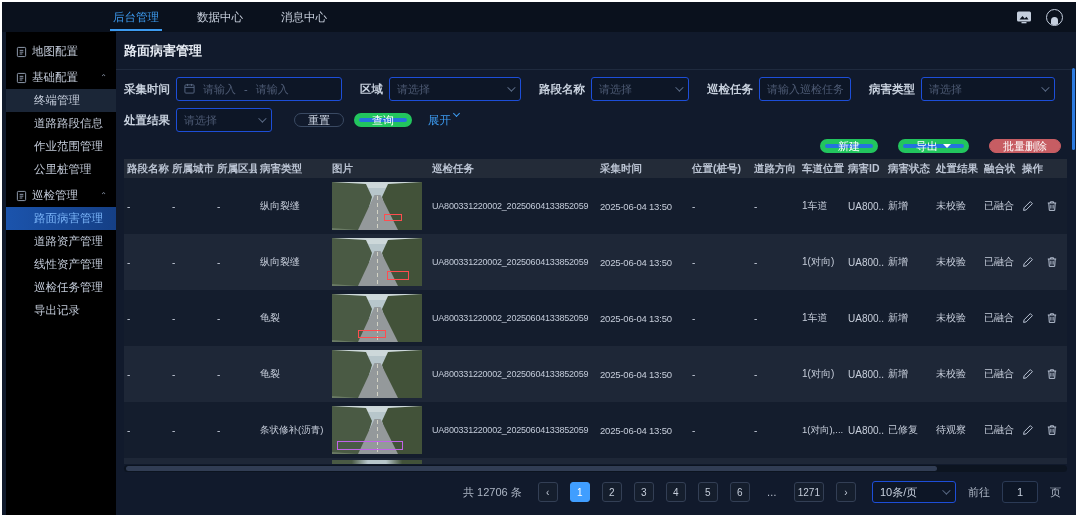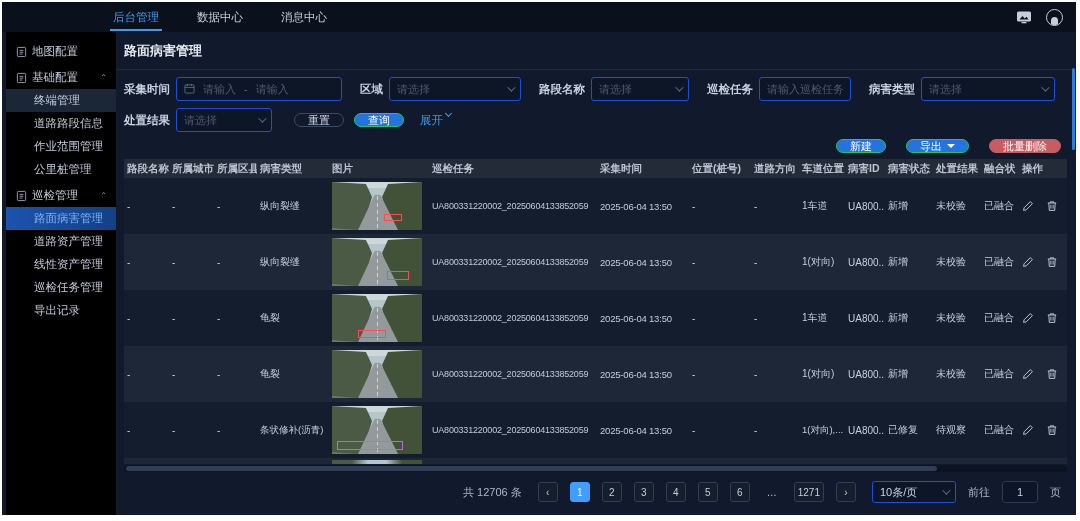--- a/index.html
+++ b/index.html
@@ -38,21 +38,21 @@
   .f-gap{margin-left:18px}
   .fbox{height:24px;background:#0d1626;border:1px solid #1d4ed8;border-radius:3px;display:flex;align-items:center;padding:0 7px;color:#4d5a73;font-size:11px}
   .fbox input{background:transparent;border:none;outline:none;color:#c9d2df;font-size:11px;width:100%}
   .fbox input::placeholder{color:#4d5a73}
   .sel-caret{margin-left:auto;width:6px;height:6px;border-right:1.4px solid #5a6a85;border-bottom:1.4px solid #5a6a85;transform:rotate(45deg) translateY(-2px)}
   .daterange{width:166px;gap:4px}
   .daterange .sep{color:#5a6a85;margin:0 4px}
   .cal-icon{color:#5a6a85;margin-right:4px;flex:0 0 auto}
   .btn{height:14px;border-radius:7px;font-size:11px;display:inline-flex;align-items:center;justify-content:center;cursor:pointer;padding:0 13px;white-space:nowrap}
   .btn-ghost{border:1px solid #3a4a63;color:#cfd8e6;background:transparent}
-  .btn-blue{background:#2573de;color:#fff;border:1px solid #22c55e}
+  .btn-blue{background:#2573de;color:#fff;border:5px solid #22c55e}
   .btn-red{background:#c75d63;color:#fff;border:1px solid #c75d63}
   .expand-link{color:#3d9bf0;font-size:11.5px;margin-left:16px;display:flex;gap:3px;cursor:pointer}
   .expand-link .dn{width:5px;height:5px;border-right:1.3px solid #3d9bf0;border-bottom:1.3px solid #3d9bf0;transform:rotate(45deg);margin-top:-2px}
 
   .actions{display:flex;justify-content:flex-end;gap:20px;margin:3px 15px 0 0}
   .exp-caret{width:0;height:0;border-left:4px solid transparent;border-right:4px solid transparent;border-top:4px solid #fff;margin-left:5px}
 
   
   .table{margin:6px 15px 0 12px;width:943px;font-size:10px;color:#c6cdda}
   .tgrid{display:grid;grid-template-columns:45px 45px 43px 72px 100px 168px 92px 62px 48px 46px 40px 48px 48px 38px 48px;align-items:center}

